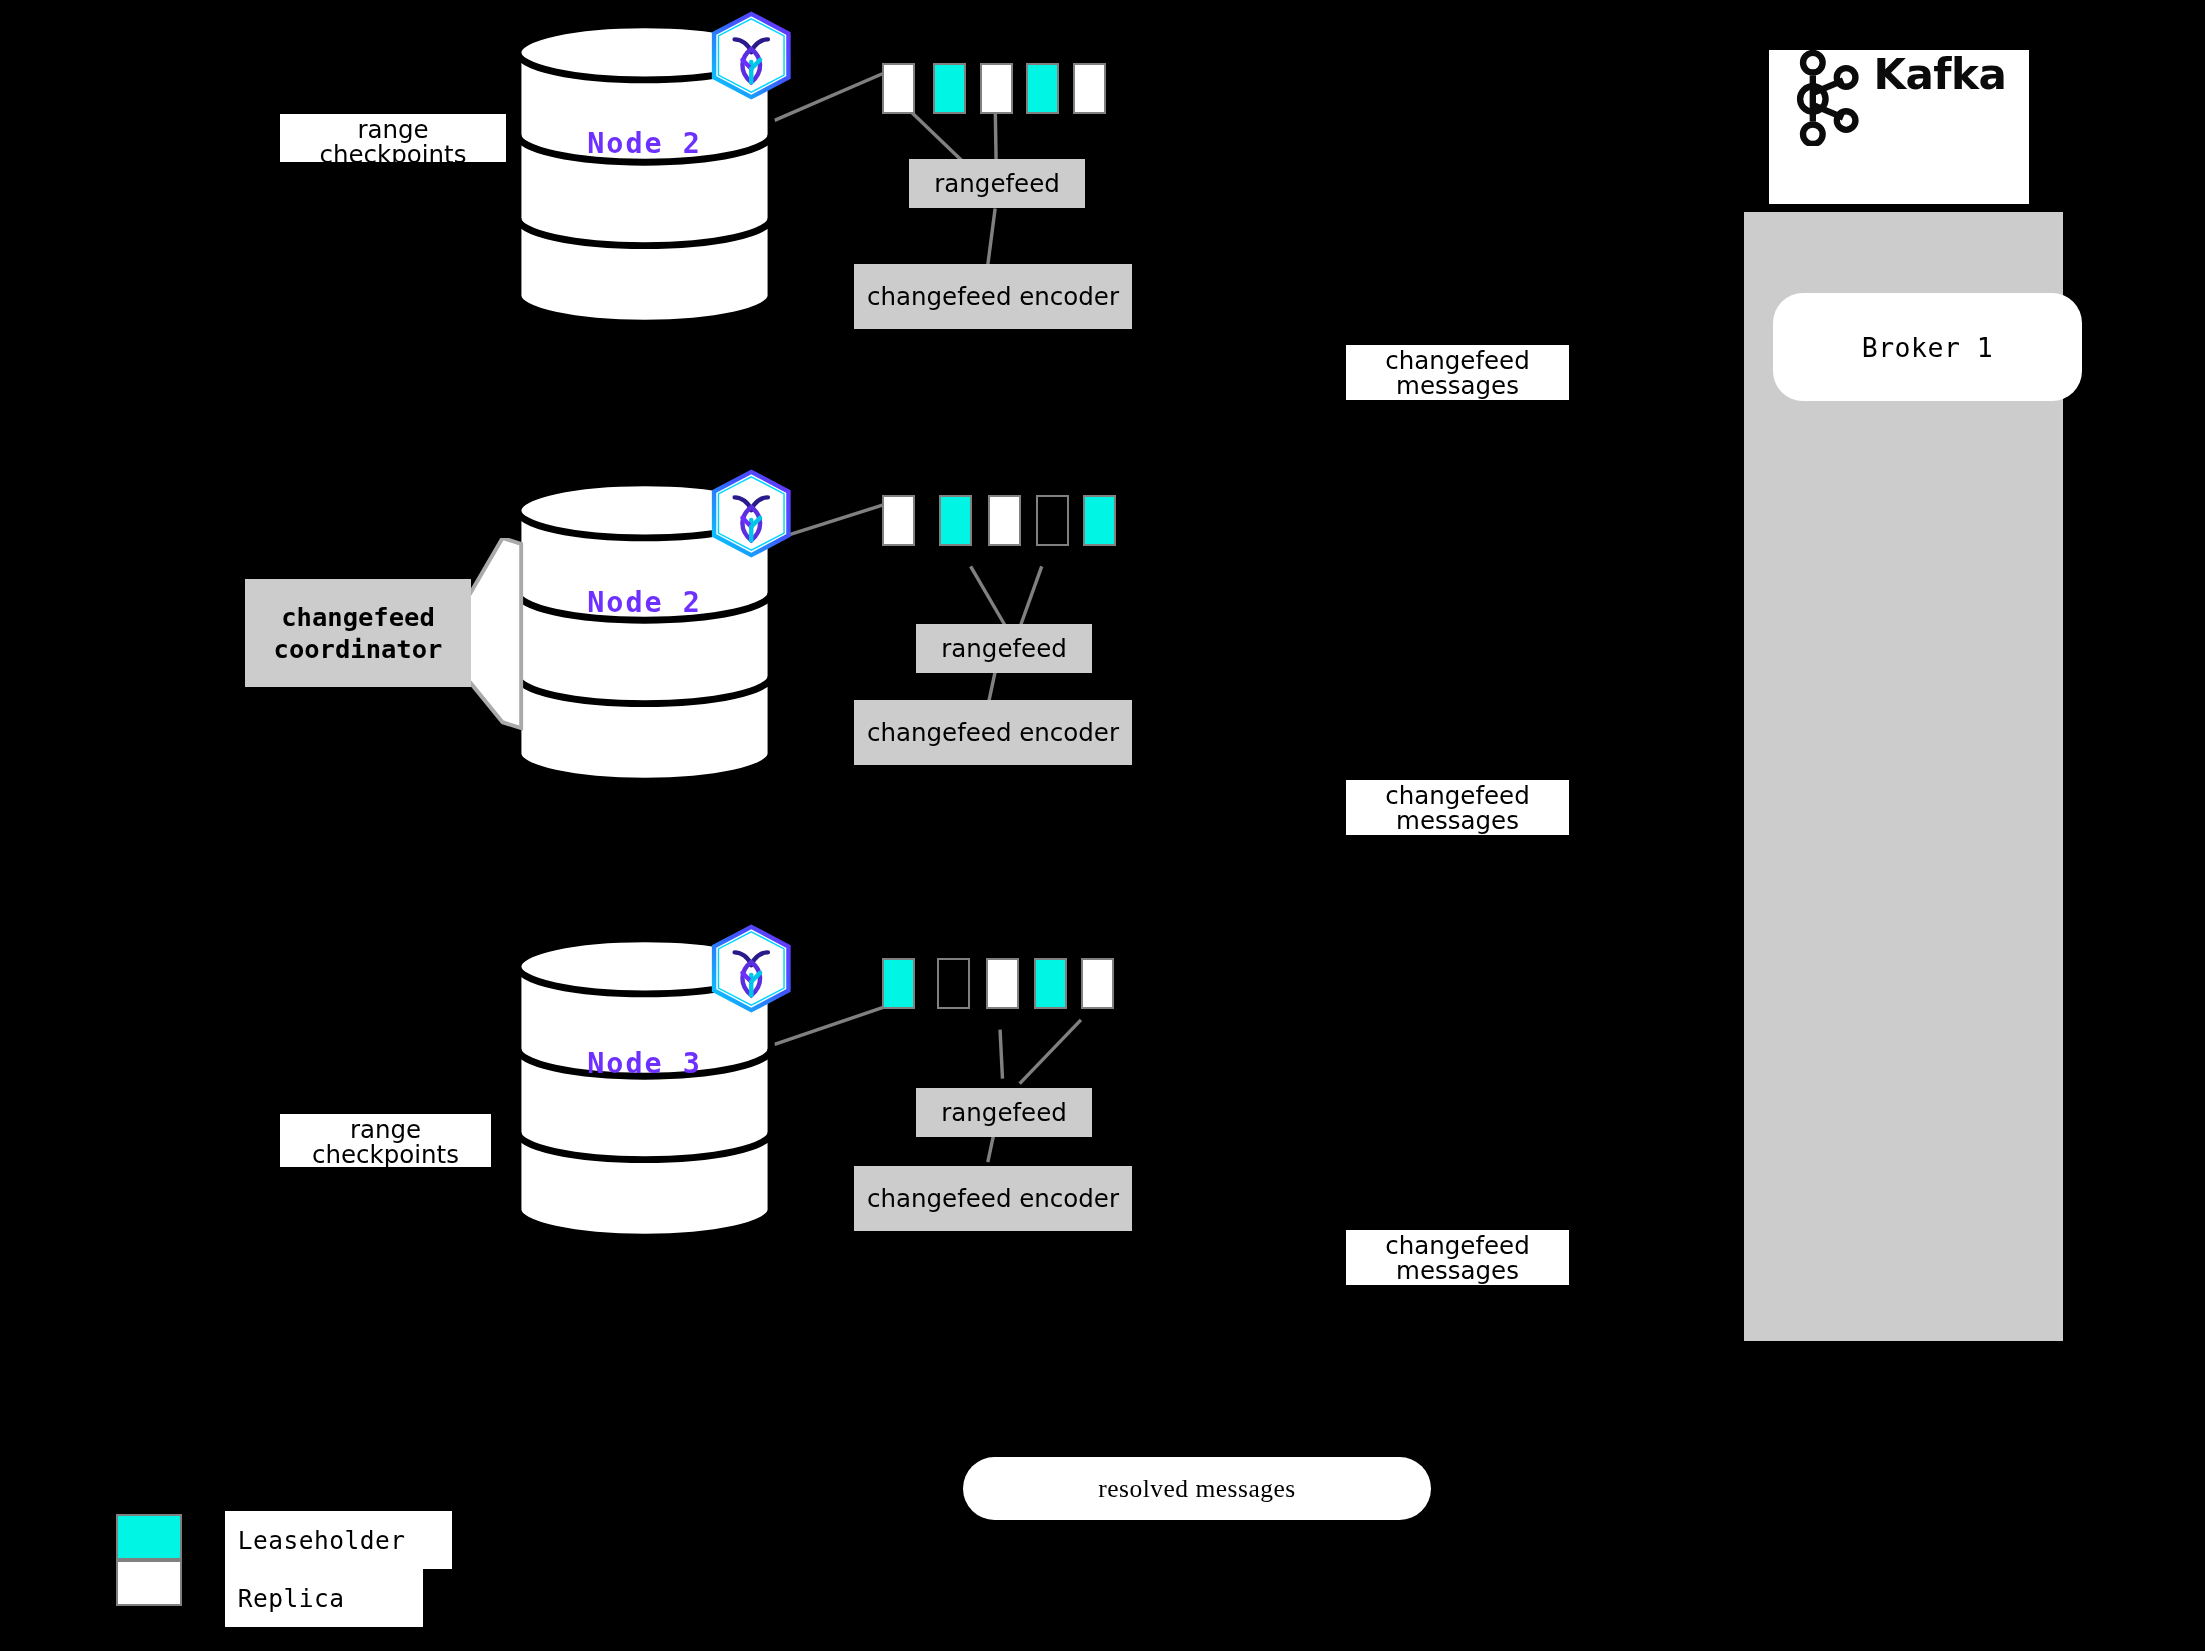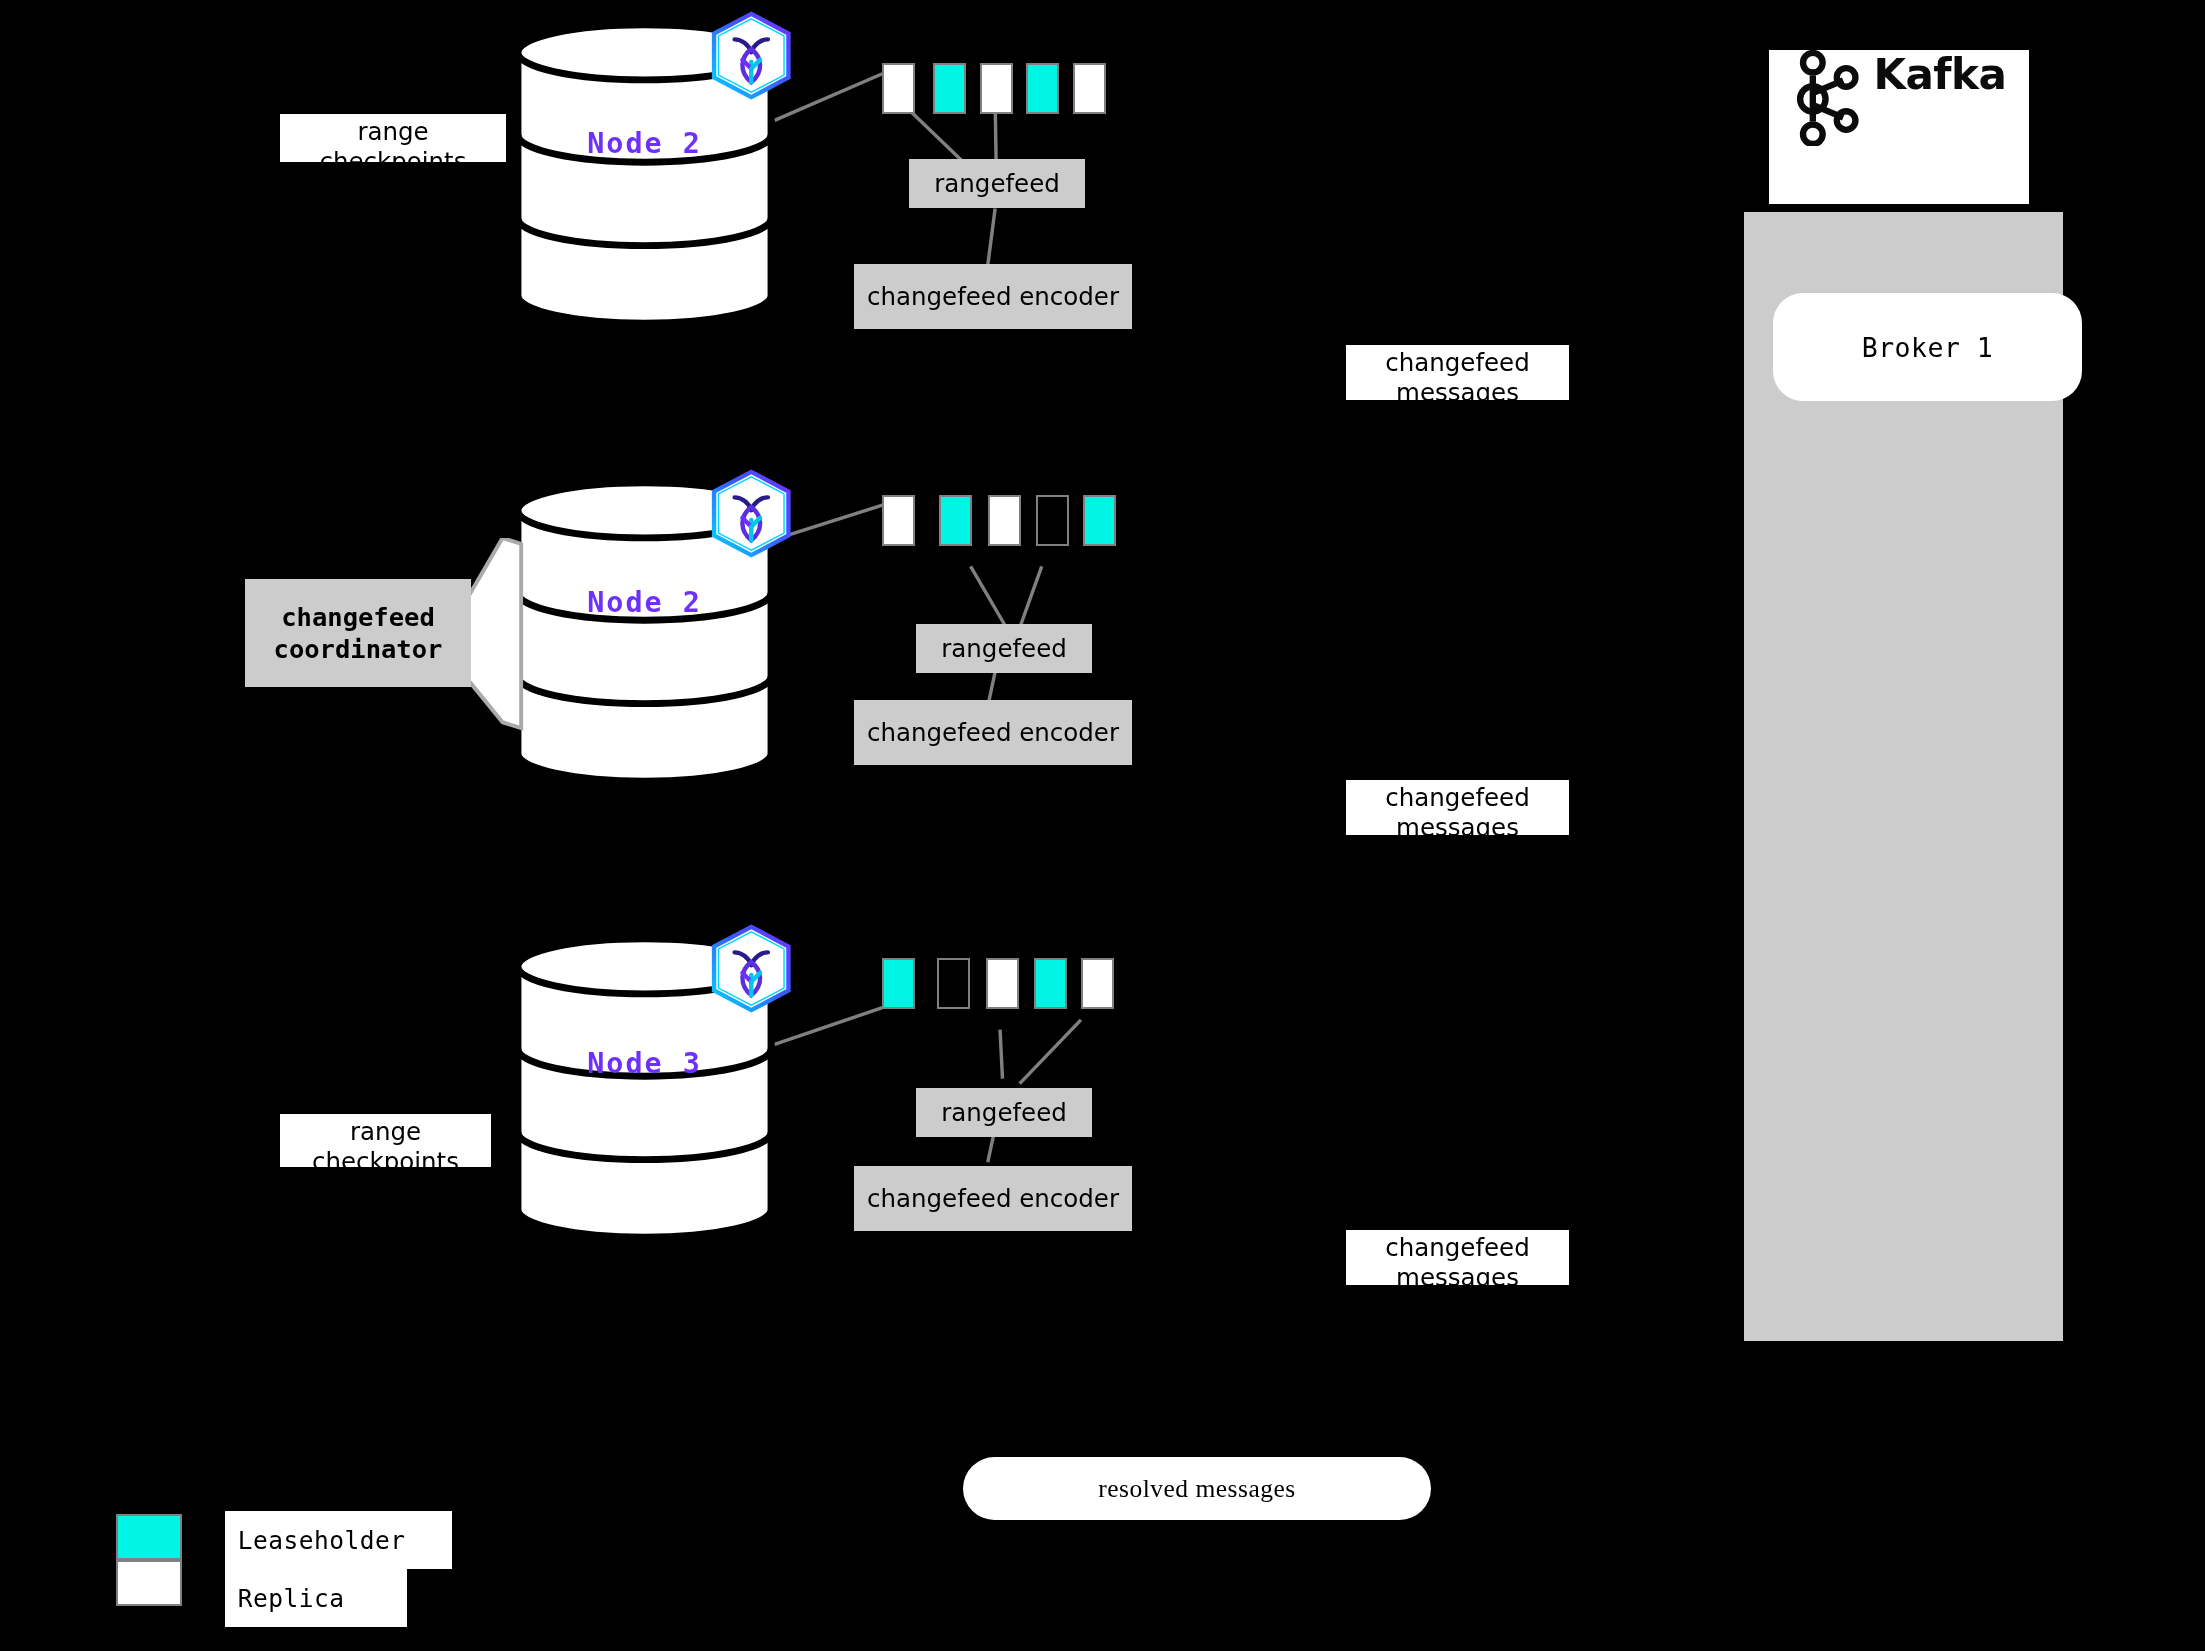--- a/index.html
+++ b/index.html
@@ -57,21 +57,21 @@
     box-sizing:border-box;
   }
 
   
   .wbox{
     position:absolute;
     background:#FFFFFF;
     color:#000;
     font-family:"DejaVu Sans", sans-serif;
     font-size:24.5px;
-    line-height:30px;
+    line-height:25px;
     text-align:center;
     box-sizing:border-box;
     overflow:visible;
     white-space:pre-line;
     padding-top:2.9px;
   }
 
   
   .kafka-panel{
     position:absolute;
@@ -360,16 +360,16 @@
 
   <div class="kafka-cluster" style="left:1744px;top:212px;width:319px;height:1129px;"></div>
   <div class="broker" style="left:1773px;top:293px;width:309px;height:108px;">Broker 1</div>
 
   <div class="pill" style="left:963px;top:1457px;width:468px;height:63px;">resolved messages</div>
 
   <div class="legend-swatch leaseholder" style="left:116px;top:1514px;width:66px;height:46px;background:#00F5E4;"></div>
   <div class="legend-label" style="left:182px;top:1511px;width:227px;height:58px;">Leaseholder</div>
 
   <div class="legend-swatch replica" style="left:116px;top:1560px;width:66px;height:46px;background:#FFFFFF;"></div>
-  <div class="legend-label" style="left:182px;top:1569px;width:182px;height:58px;">Replica</div>
+  <div class="legend-label" style="left:182px;top:1569px;width:198px;height:58px;">Replica</div>
 
 </div>
 
 
 </body></html>

